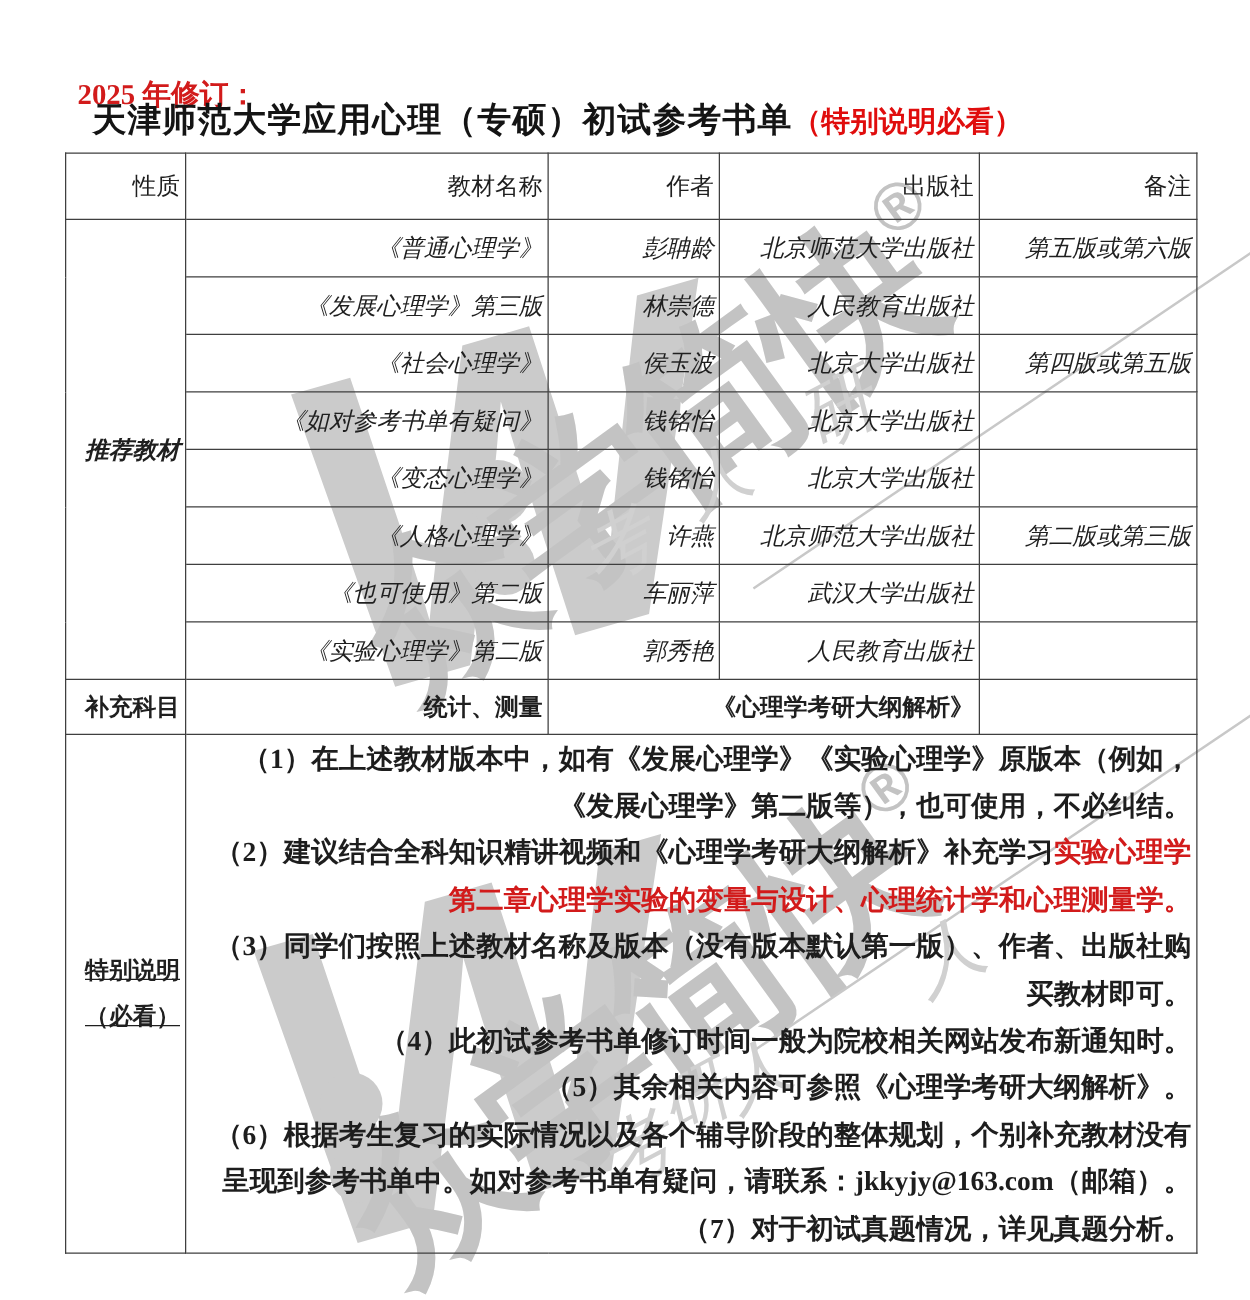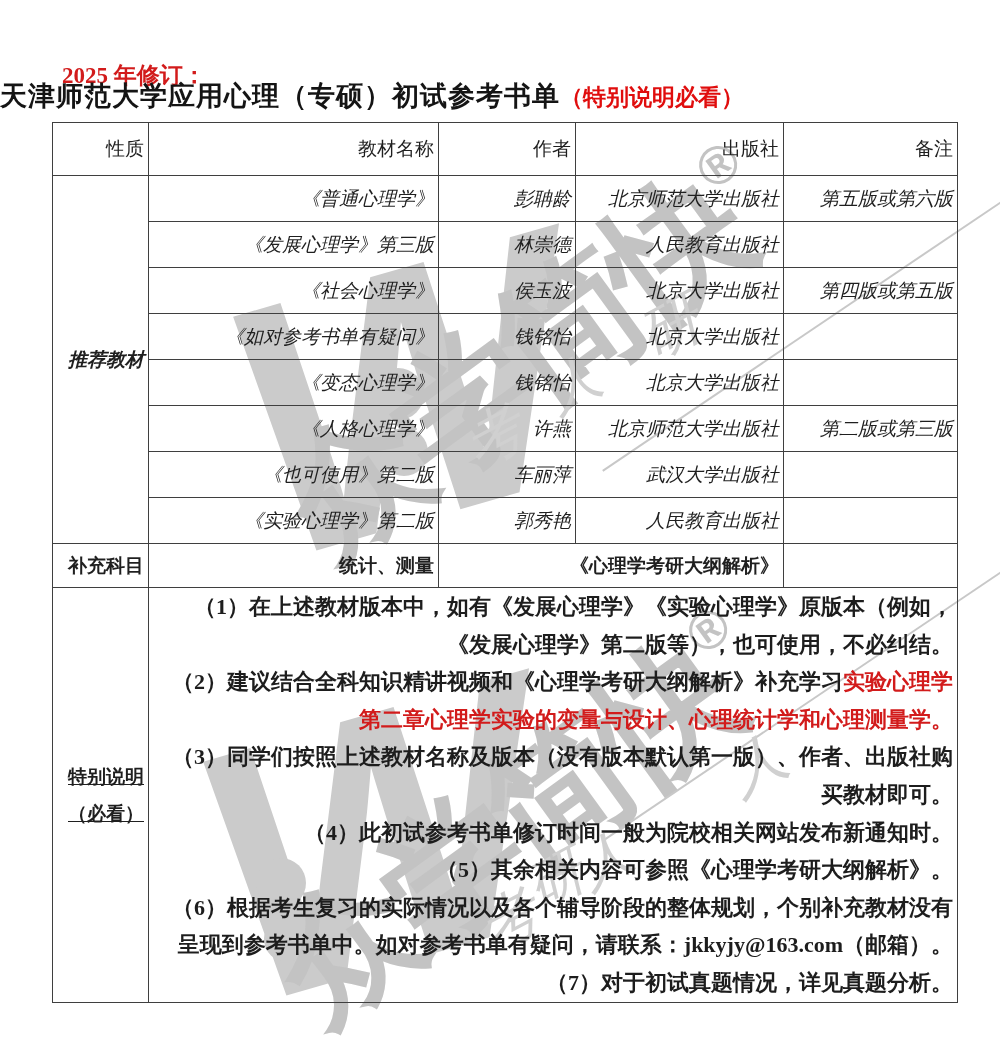--- a/index.html
+++ b/index.html
@@ -35,21 +35,21 @@
   .wm-script{
     position:absolute;font-style:italic;color:#d0d0d0;
     transform:rotate(-28deg);font-family:"DejaVu Serif",serif;
   }
   
   .content{position:absolute;inset:0;z-index:1;}
   .revision{
     position:absolute;left:62px;top:26px;
     font-size:23px;font-weight:bold;color:#d21b1b;margin-top:34px;
   }
-  .title-line{position:absolute;left:0;top:78px;width:892px;text-align:left;white-space:nowrap;}
+  .title-line{position:absolute;left:0;top:78px;width:892px;text-align:center;white-space:nowrap;}
   .title-main{
     font-family:"Liberation Sans","DejaVu Sans",sans-serif;
     font-size:27px;font-weight:bold;color:#141414;letter-spacing:1px;
   }
   .title-note{
     font-family:"Liberation Sans","DejaVu Sans",sans-serif;
     font-size:23px;font-weight:bold;color:#e00d0d;
   }
   table.book-table{
     position:absolute;left:52px;top:122px;width:905px;

